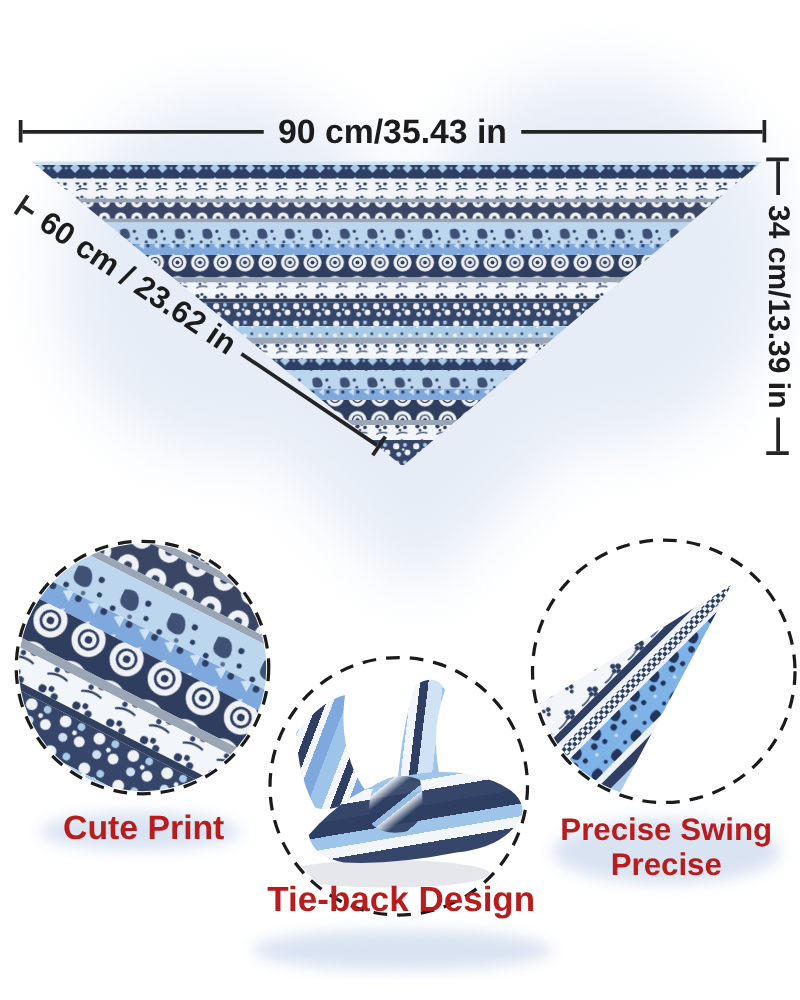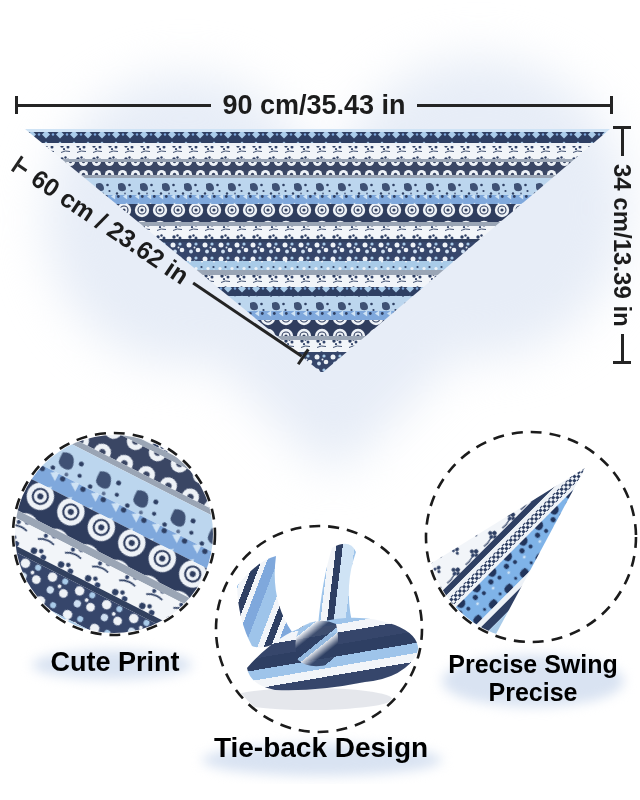--- a/index.html
+++ b/index.html
@@ -29,23 +29,23 @@
   .dim-side .dim-label{font-size:25px;padding:0 9px;}
 
   .dim-right{left:606px;top:126px;width:32px;height:238px;display:flex;flex-direction:column;align-items:center;}
   .tick-h{width:18px;height:3px;background:#242424;flex:0 0 auto;}
   .seg-v{width:3px;background:#242424;flex:1 1 auto;}
   .dim-label-v{writing-mode:vertical-rl;font-size:24px;font-weight:bold;padding:8px 0;
                white-space:nowrap;line-height:1;}
 
   
   .blob{position:absolute;background:#d9e3f2;border-radius:50%;filter:blur(6px);z-index:2;}
-  .feat{position:absolute;z-index:3;font-weight:bold;color:#000000;text-align:center;line-height:1.12;}
+  .feat{position:absolute;z-index:3;font-weight:bold;color:#b91c1c;text-align:center;line-height:1.12;}
   .feat-print{left:20px;top:647px;width:190px;font-size:27px;}
-  .feat-tieback{left:190px;top:732px;width:262px;font-size:28px;}
+  .feat-tieback{left:190px;top:704px;width:262px;font-size:28px;}
   .feat-swing{left:433px;top:650px;width:200px;font-size:25px;line-height:28px;}
 </style>
 </head>
 <body>
 
 <div id="stage">
 
   <div class="heart">
     <div class="lobe l1"></div>
     <div class="lobe l2"></div>

